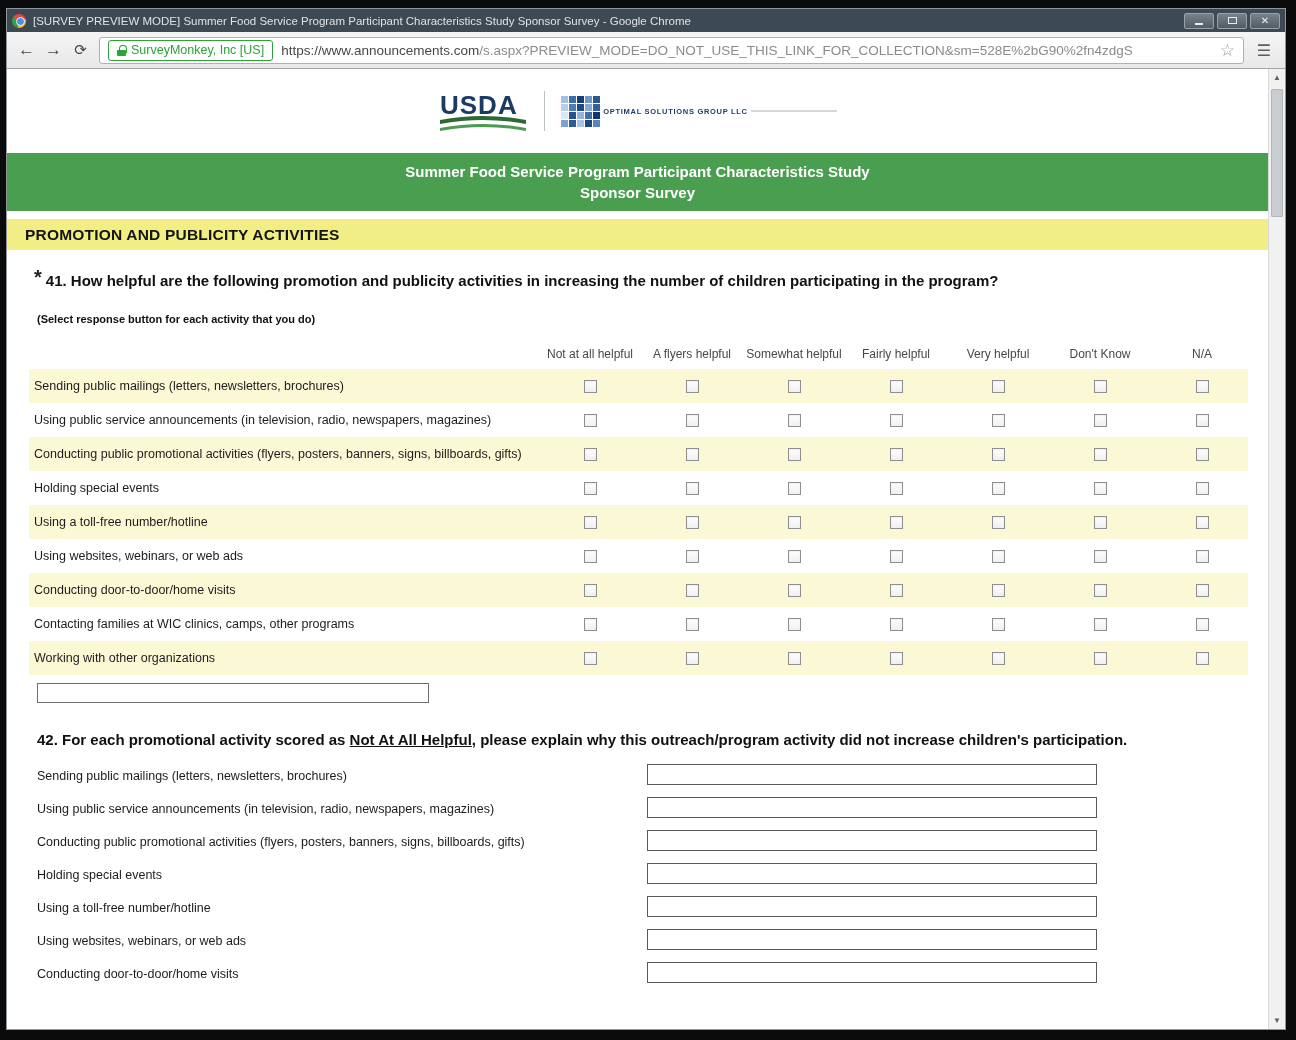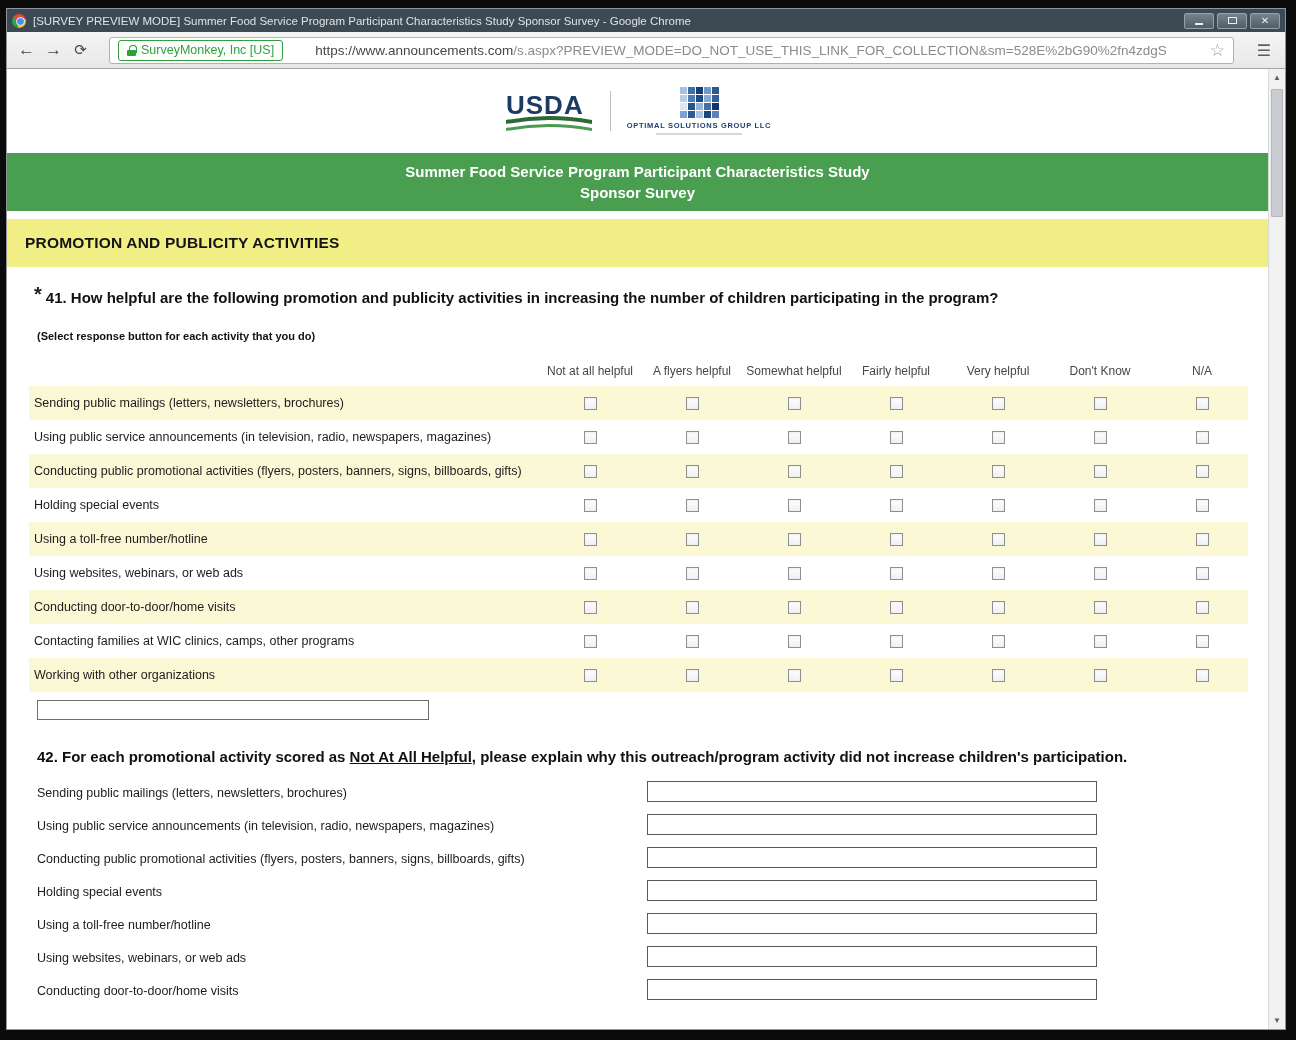--- a/index.html
+++ b/index.html
@@ -26,21 +26,21 @@
   .restore-glyph { width:9px; height:7px; border:1px solid #e9edf0; background:transparent; }
   .close-glyph { color:#eef1f3; font-size:10px; line-height:1; }
 
   
   .toolbar { height:37px; background:linear-gradient(#f4f4f4,#e8e8e8); border-bottom:1px solid #a6a6a6;
              display:flex; align-items:center; padding:0 6px; flex:0 0 auto; }
   .nav-btn { width:27px; height:27px; display:flex; align-items:center; justify-content:center;
              font-size:17px; color:#474747; border-radius:3px; flex:0 0 auto; }
   .nav-btn.reload { font-size:15px; }
   .omnibox { flex:1 1 auto; min-width:0; height:27px; background:#fff; border:1px solid #b1b1b1;
-             border-radius:3px; display:flex; align-items:center; padding:0 8px; margin:0 15px;gap:24px; }
+             border-radius:3px; display:flex; align-items:center; padding:0 8px; margin:0 5px; }
   .ev-chip { display:flex; align-items:center; height:21px; border:1px solid var(--chip-green,#319e3f);
              border-radius:3px; padding:0 8px; background:#fdfffd; flex:0 0 auto; }
   .lock { position:relative; width:9px; height:11px; flex:0 0 auto; }
   .lock::before { content:""; position:absolute; left:1.5px; top:0; width:6px; height:7px;
                   border:1.5px solid var(--chip-green,#319e3f); border-bottom:none; border-radius:3.5px 3.5px 0 0; }
   .lock::after { content:""; position:absolute; left:0; bottom:0; width:9px; height:6px;
                  background:var(--chip-green,#319e3f); border-radius:1px; }
   .ev-text { color:var(--chip-green,#319e3f); font-size:12.5px; margin-left:5px; white-space:nowrap; }
   .url { margin-left:8px; font-size:13.5px; white-space:nowrap; overflow:hidden; flex:1 1 auto; min-width:0; }
   .url-domain { color:#474747; }
@@ -55,30 +55,30 @@
   .scrollbar { position:absolute; top:0; right:0; bottom:0; width:17px; background:#f1f1f1;
                border-left:1px solid #dadada; }
   .sb-btn { height:17px; display:flex; align-items:center; justify-content:center; color:#606060; font-size:8px; }
   .sb-down { position:absolute; left:0; right:0; bottom:0; }
   .sb-thumb { position:absolute; left:2px; right:2px; top:20px; height:128px;
               background:#c9cdd1; border:1px solid #b3b8bc; border-radius:1px; }
 
   
   .logo-header { height:84px; display:flex; align-items:center; justify-content:center; gap:16px; }
   .logo-sep { width:1px; height:40px; background:#b9c0c7; }
-  .osg-logo { display:flex; flex-direction:column; align-items:center; gap:3px; }
+  .osg-logo { display:flex; flex-direction:row; align-items:center; gap:3px; }
   .osg-grid { display:grid; grid-template-columns:repeat(5,7px); grid-auto-rows:7px; gap:1px; }
   .osg-grid div { width:7px; height:7px; }
   .osg-name { font-size:7.5px; letter-spacing:0.7px; color:#1d3f6b; font-weight:bold; text-transform:uppercase; white-space:nowrap; }
   .osg-tagline { width:86px; height:2px; background:#c6c6c6; opacity:0.7; }
 
   .green-banner { background:var(--banner-green,#4a9e50); color:#fff; text-align:center;
                   padding:8px 0; font-weight:bold; font-size:15px; line-height:21px; }
   .band-gap { height:8px; background:#fff; }
-  .yellow-band { background:var(--section-yellow,#f1ee86); height:48px; display:flex; align-items:center;
+  .yellow-band { background:var(--section-yellow,#f1ee86); height:31px; display:flex; align-items:center;
                  padding:0 18px; font-weight:bold; font-size:15.5px; color:#141414; letter-spacing:0.2px; }
 
   
   .q41-title { margin:22px 30px 0 27px; font-size:15px; font-weight:bold; color:#111; }
   .req { display:inline-block; font-size:20px; line-height:10px; vertical-align:top; margin-right:4px; color:#222; }
   .q41-instruction { margin:24px 30px 0; font-size:11px; font-weight:bold; color:#111; }
 
   .matrix { margin:22px 20px 0 22px; font-size:12.5px; color:#1c1c1c; }
   .matrix-header { display:flex; color:#474747; font-size:12px; margin-bottom:8px; }
   .mh-spacer { width:510px; flex:0 0 auto; }

